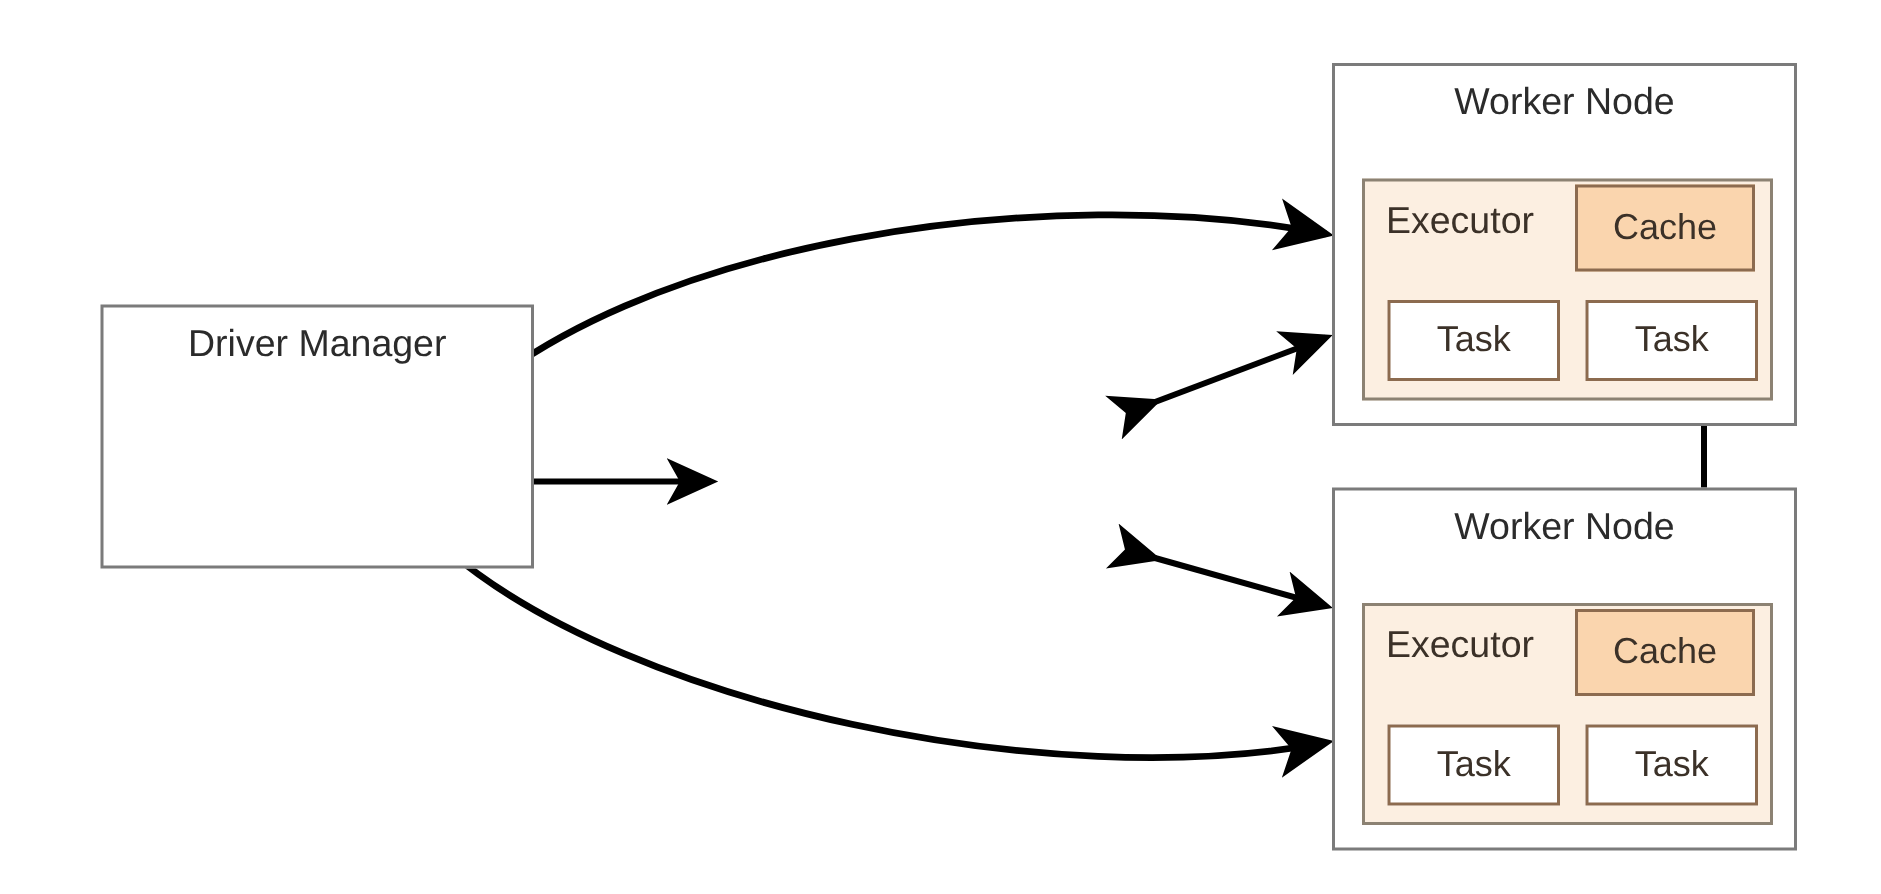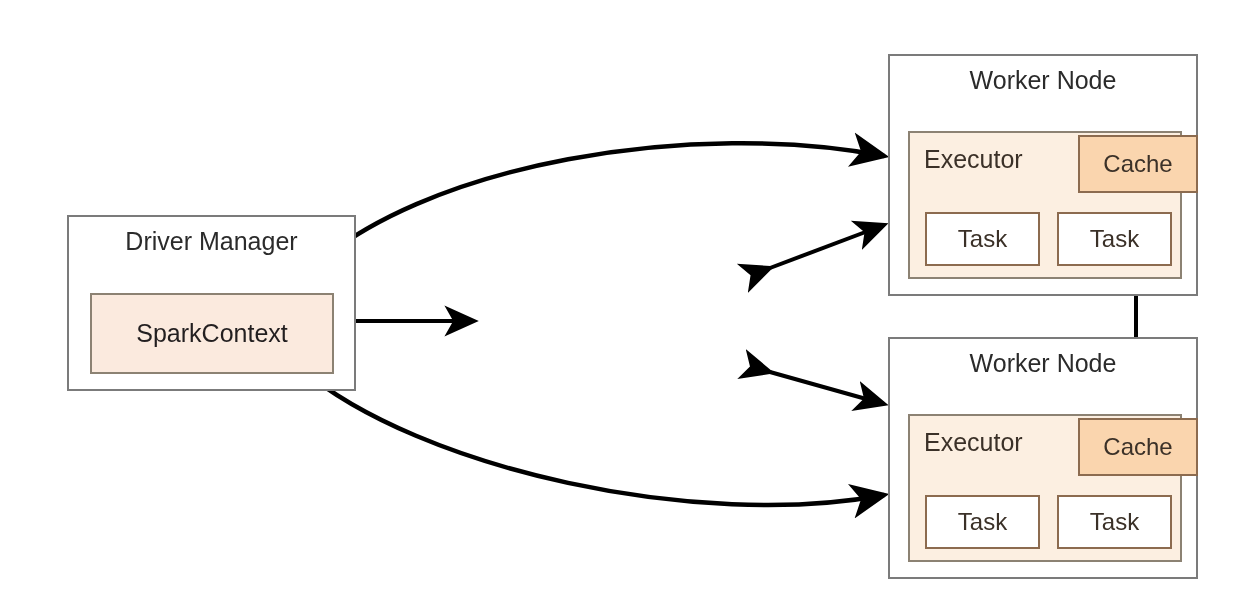--- a/index.html
+++ b/index.html
@@ -18,21 +18,20 @@
     overflow: hidden;
   }
   .box {
     position: absolute;
     box-sizing: border-box;
     display: flex;
     align-items: center;
     justify-content: center;
     color: #231f20;
     white-space: nowrap;
-    margin-top: 12px;
   }
   
   .outer {
     background: #ffffff;
     border: 2px solid #7b7b7b;
     align-items: flex-start;
     justify-content: center;
   }
   .outer > .title {
     margin-top: 10px;
@@ -90,21 +89,21 @@
   .executor-label {
     position: absolute;
     left: 14px;
     top: 12px;
     font-size: 25px;
     color: #3b3128;
   }
   .cache {
     position: absolute;
     box-sizing: border-box;
-    left: 168px;
+    left: 140px;
     top: 2px;
     width: 120px;
     height: 58px;
     background: #fad5ae;
     border: 2px solid #8c6b4f;
     display: flex;
     align-items: center;
     justify-content: center;
     font-size: 24px;
     color: #3b3128;
@@ -164,21 +163,20 @@
     <path d="M301,278 C420,160 700,120 884,156" fill="none" stroke="#000000" stroke-width="4.5" marker-start="url(#ah)" marker-end="url(#ah)"></path>
 
     <path d="M300,368 C420,470 700,530 884,495" fill="none" stroke="#000000" stroke-width="4.5" marker-start="url(#ah)" marker-end="url(#ah)"></path>
 
     <line x1="1136" y1="283" x2="1136" y2="400" stroke="#000000" stroke-width="4" marker-start="url(#ah)" marker-end="url(#ah)"></line>
   </svg>
 
   <div class="box outer" id="driver-program">
     <div class="title">Driver Manager</div>
   </div>
-  <div class="box" id="spark-context">SparkContext</div>
 
 
   <div class="box outer worker-node" id="worker-node-1">
     <div class="title">Worker Node</div>
     <div class="executor">
       <div class="executor-label">Executor</div>
       <div class="cache">Cache</div>
       <div class="task task-left">Task</div>
       <div class="task task-right">Task</div>
     </div>

